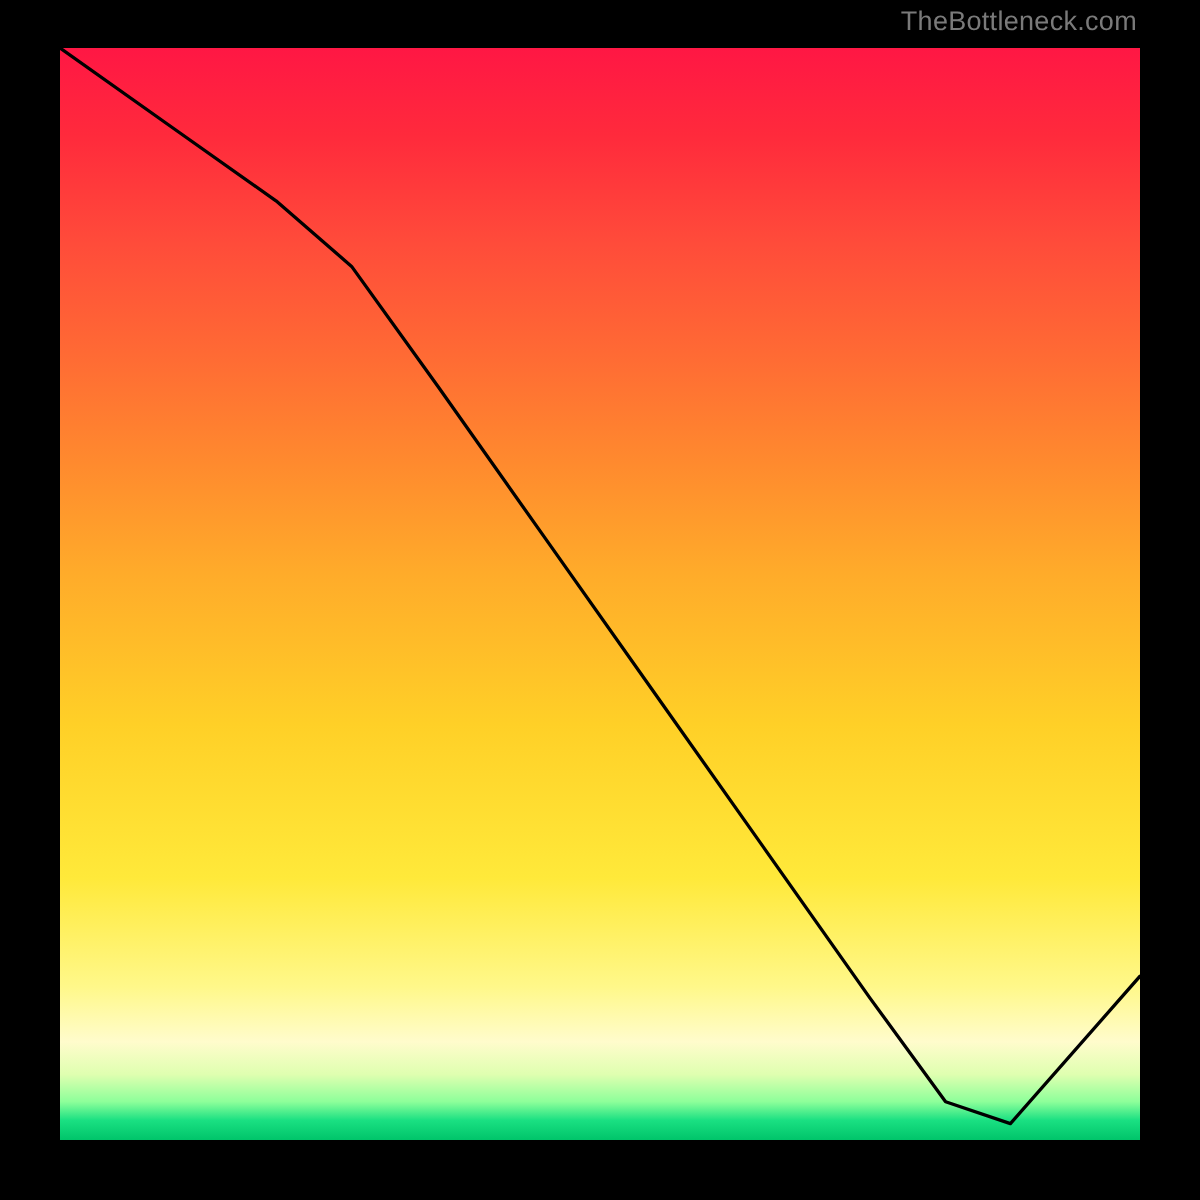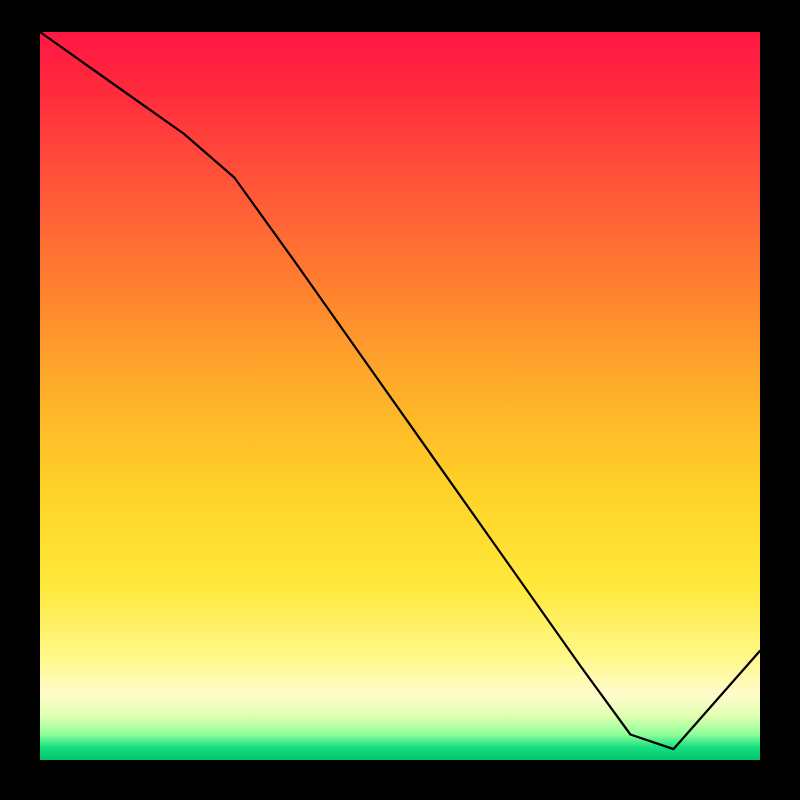--- a/index.html
+++ b/index.html
@@ -66,20 +66,21 @@
     color: #7a7a7a;
     font-weight: 500;
     letter-spacing: 0.2px;
   }
 </style>
 </head>
 <body>
 
 <div class="frame">
 
+  <div class="watermark">TheBottleneck.com</div>
 
   <div class="plot-area">
     <div class="gradient"></div>
 
     <svg class="curve" viewBox="0 0 720 728" preserveAspectRatio="none">
       <path id="curve-path" fill="none" stroke="#000" stroke-width="2.2" stroke-linecap="round" stroke-linejoin="round" d="M0.0 0.0 L72.0 51.0 L144.0 101.9 L194.4 145.6 L252.0 225.7 L324.0 327.6 L396.0 429.5 L468.0 531.4 L540.0 633.4 L590.4 702.5 L633.6 717.1 L720.0 618.8"></path>
     </svg>
 
     <div class="red-label"></div>
   </div>

